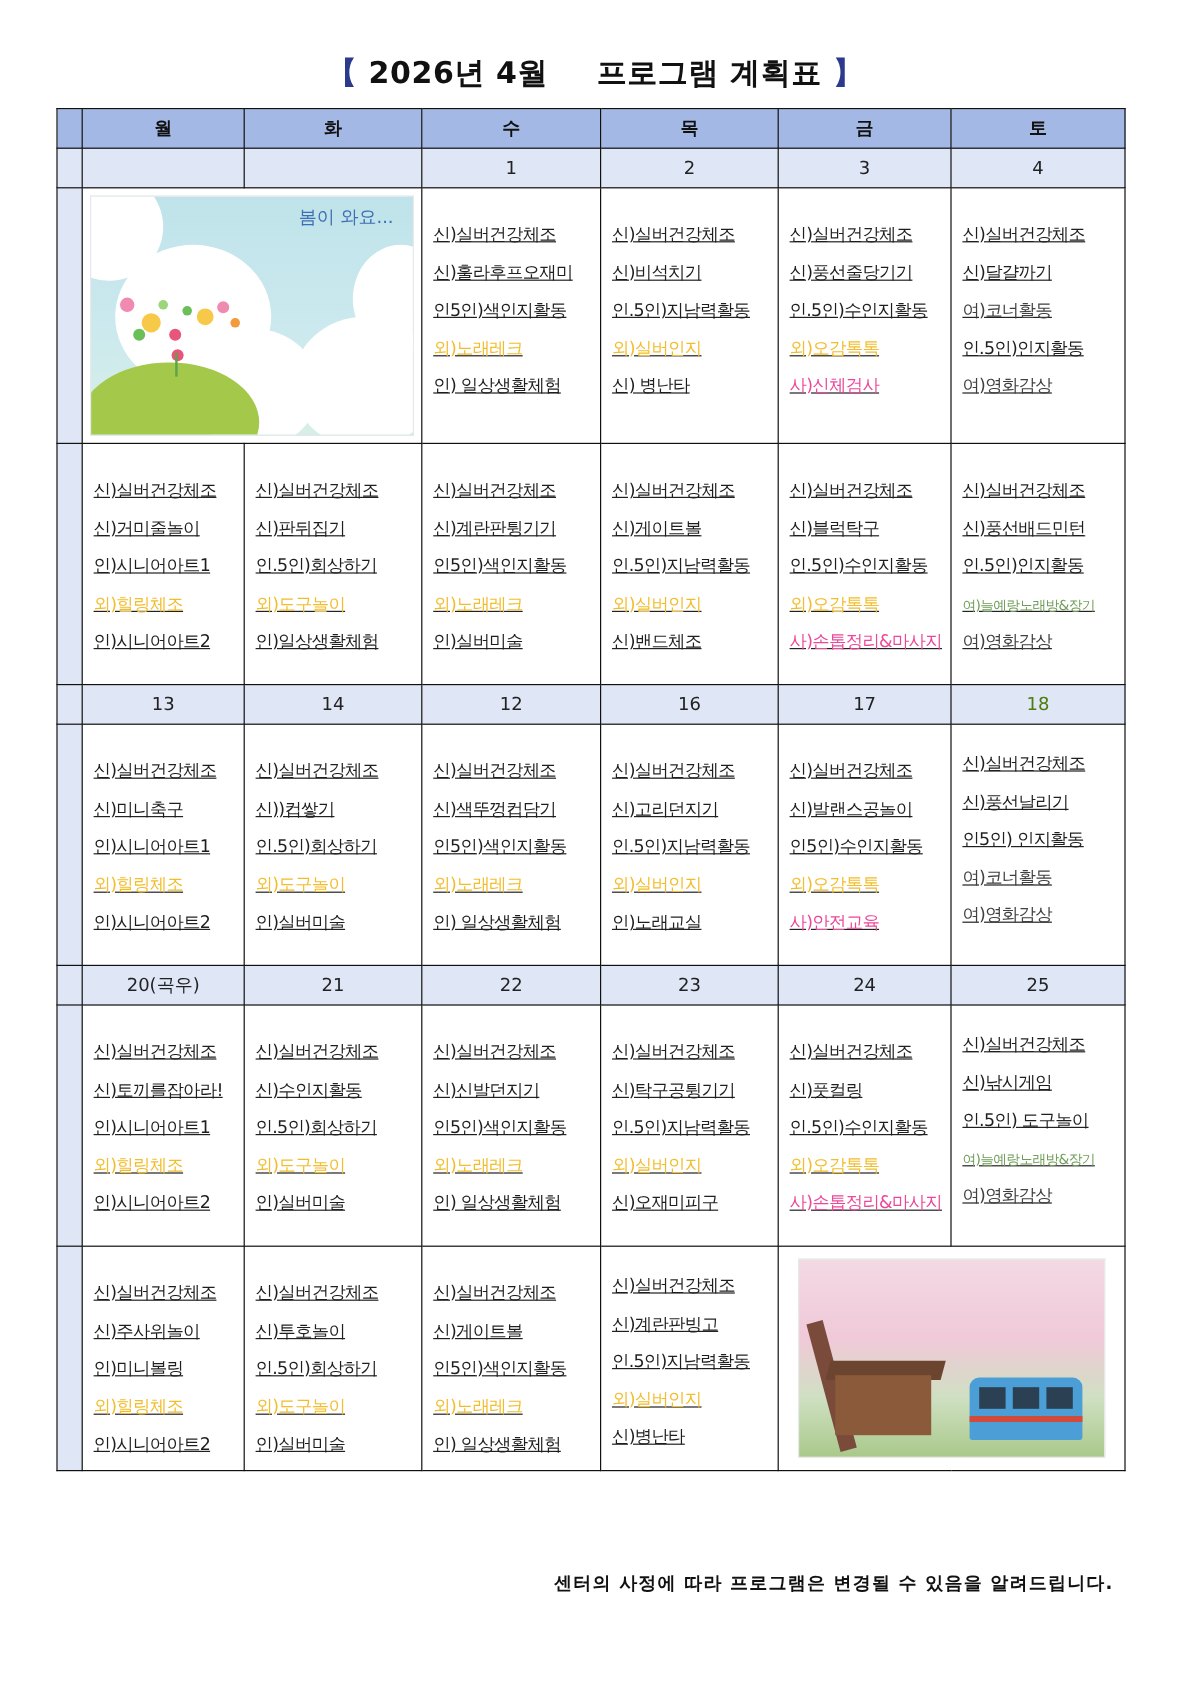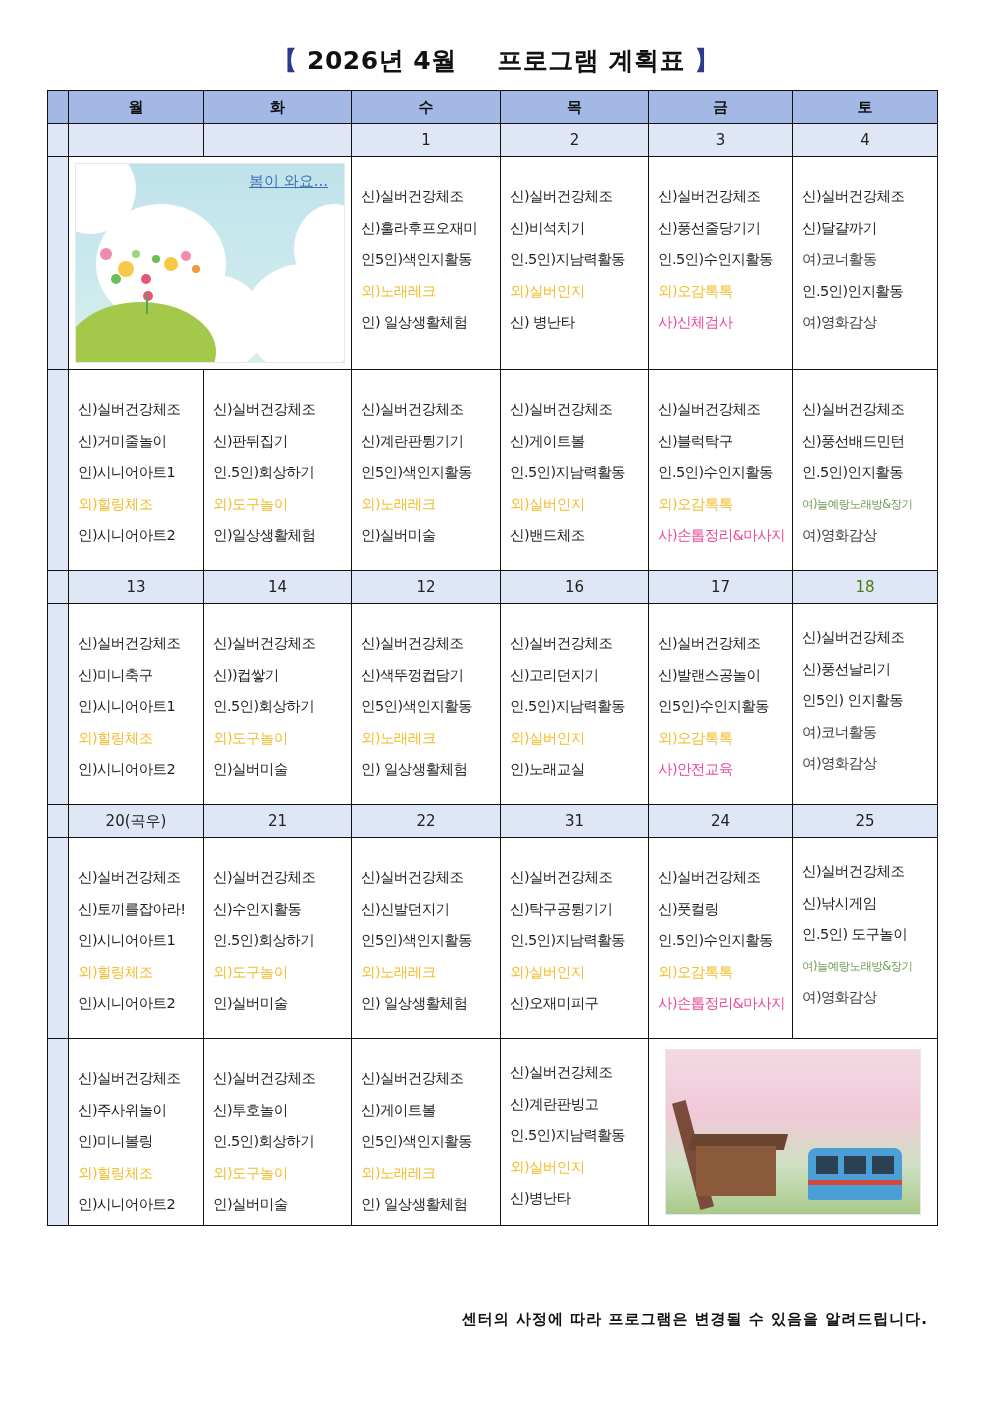--- a/index.html
+++ b/index.html
@@ -13,31 +13,31 @@
   col.c1 { width:135px; } col.c2 { width:148px; } col.c3 { width:149px; }
   col.c4 { width:148px; } col.c5 { width:144px; } col.c6 { width:145px; }
   tr.dow td { background:#a3b8e5; height:32px; text-align:center; vertical-align:middle; font-weight:bold; font-size:15px; color:#111; }
   tr.date td { background:#dfe6f6; height:32px; text-align:center; vertical-align:middle; font-size:15px; color:#222; }
   tr.date td.side, tr.content td.side, tr.dow td.side { background:#dfe6f6; }
   tr.dow td.side { background:#a3b8e5; }
   tr.content td { background:#fff; }
   tr.content td.side { background:#dfe6f6; }
   .date-label.blue { color:#4d7c0f; }
   .date-label.raised { position:relative; top:-6px; }
-  ul.acts { list-style:none; margin:0; padding:24px 0 0 9px; }
+  ul.acts { list-style:none; margin:0; padding:24px 0 0 9px;text-decoration:underline; }
   ul.acts li { height:31.5px; line-height:31.5px; white-space:nowrap; font-size:14.5px; letter-spacing:-0.6px; }
   ul.acts.tight { padding-top:18px; }
   li.small { font-size:11.5px !important; letter-spacing:-0.5px; }
   .c-black { color:#1e1e1e; } .c-yellow { color:#f2bd2c; } .c-pink { color:#ec4899; } .c-green { color:#404040; } .c-lgreen { color:#6f9d57; }
   .pic { margin:6px 6px; height:198px; border:1px solid #e8e8e8; position:relative; overflow:hidden; }
   .pic.spring { background:linear-gradient(180deg,#bfe3ea 0%,#cbe9ee 55%,#d8efe7 100%); }
   .pic.spring .cloud { position:absolute; background:#fff; border-radius:50%; }
   .pic.spring .hill { position:absolute; left:-10px; bottom:-40px; width:150px; height:100px; background:#a4c94a; border-radius:50%; }
   .pic.spring .heart { position:absolute; left:10px; top:70px; width:130px; height:80px; }
-  .pic.spring .caption { position:absolute; right:16px; top:8px; color:#3d6fb5; font-size:15px;text-decoration:underline; }
+  .pic.spring .caption { position:absolute; right:16px; top:8px; color:#3d6fb5; font-size:15px; }
   .pic.cherry { background:linear-gradient(180deg,#f3d9e3 0%,#f0c9d8 40%,#cfe0c2 70%,#a9c98a 100%); margin:10px 16px; height:164px; }
   .pic.cherry .trunk { position:absolute; left:20px; top:50px; width:14px; height:110px; background:#7a4a3a; transform:rotate(-15deg); }
   .pic.cherry .hut { position:absolute; left:30px; top:96px; width:80px; height:50px; background:#8a5a3a; }
   .pic.cherry .roof { position:absolute; left:24px; top:84px; width:96px; height:16px; background:#6b4530; transform:skewX(-15deg); }
   .pic.cherry .train { position:absolute; right:18px; top:98px; width:94px; height:52px; background:#4b9fd6; border-radius:8px 8px 2px 2px; }
   .pic.cherry .train .stripe { position:absolute; left:0; right:0; top:32px; height:5px; background:#d24a3a; }
   .pic.cherry .train .win { position:absolute; top:8px; width:22px; height:18px; background:#2c4054; }
   .footer { position:absolute; right:64px; top:1310px; font-size:15px; font-weight:bold; color:#111; letter-spacing:1px; }
 </style>
 </head>
@@ -266,21 +266,21 @@
             <li class="c-green">여)코너활동</li>
             <li class="c-green">여)영화감상</li>
           </ul>
         </td>
       </tr>
       <tr class="date">
         <td class="side"></td>
         <td><span class="date-label">20(곡우)</span></td>
         <td><span class="date-label">21</span></td>
         <td><span class="date-label">22</span></td>
-        <td><span class="date-label">31</span></td>
+        <td><span class="date-label">23</span></td>
         <td><span class="date-label">24</span></td>
         <td><span class="date-label">25</span></td>
       </tr>
       <tr class="content">
         <td class="side"></td>
         <td style="height: 200px;">
           <ul class="acts">
             <li class="c-black">신)실버건강체조</li>
             <li class="c-black">신)토끼를잡아라!</li>
             <li class="c-black">인)시니어아트1</li>

